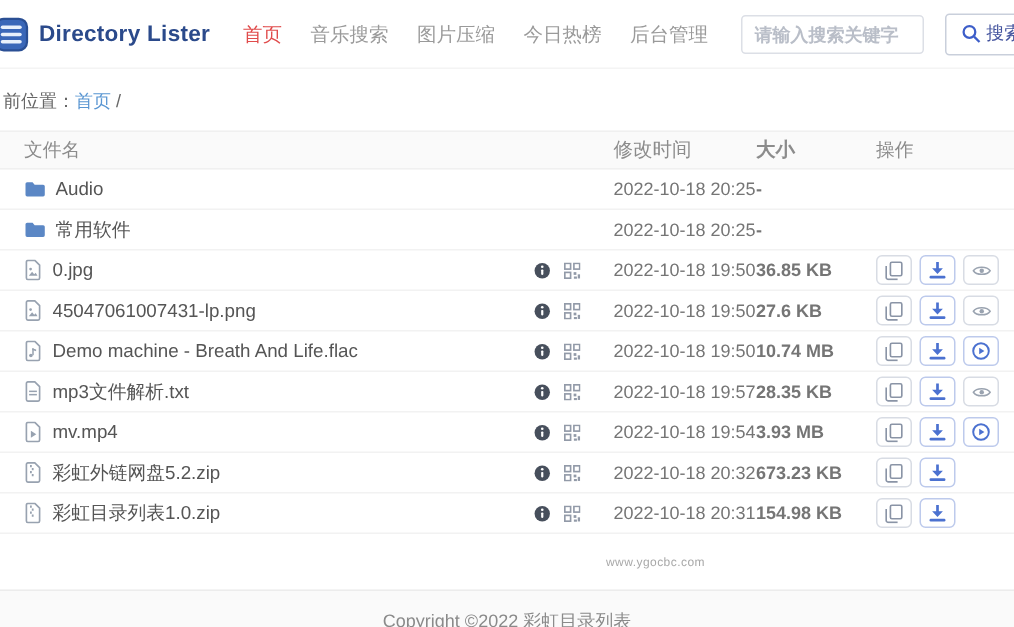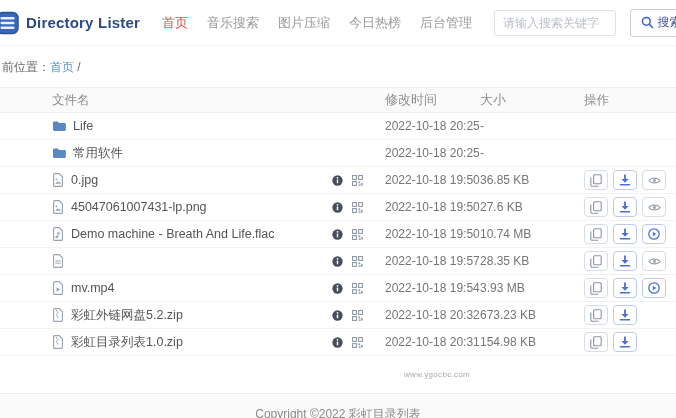--- a/index.html
+++ b/index.html
@@ -18,20 +18,21 @@
   .brand .logo { margin-left: -4px; display: flex; }
   .brand-name { font-size: 15px; font-weight: bold; color: #2b4a8b; letter-spacing: .2px; }
   .nav { display: flex; gap: 19px; margin-left: 22px; }
   .nav a { font-size: 13px; color: #9a9a9a; text-decoration: none; cursor: pointer; }
   .nav a.active { color: #e04b4b; }
   .search-group { margin-left: auto; margin-right: -16px; display: flex; align-items: center; }
   .search-input {
     width: 122px; height: 26px; border: 1px solid #dcdfe6; border-radius: 3px;
     padding: 0 8px; font-size: 12px; color: #555; outline: none;
     font-family: "Liberation Sans", "DejaVu Sans", sans-serif;
+    font-weight: bold;
   }
   .search-input::placeholder { color: #b9bec8; }
   .search-btn {
     margin-left: 14px; height: 28px; width: 62px;
     background: #fff; border: 1px solid #c9cfdb; border-radius: 3px;
     display: flex; align-items: center; justify-content: center; gap: 4px;
     font-size: 12px; color: #44549e; cursor: pointer;
     font-family: "Liberation Sans", "DejaVu Sans", sans-serif;
   }
   
@@ -40,24 +41,24 @@
   
   .thead {
     display: flex; align-items: center; height: 26px;
     background: #fafafa; border-top: 1px solid #f0f0f0; border-bottom: 1px solid #f0f0f0;
     color: #8c8c8c; font-size: 12.5px;
   }
   .trow {
     display: flex; align-items: center; height: 27px;
     border-bottom: 1px solid #f2f2f2; font-size: 12.5px;
   }
-  .col-name { flex: 1; display: flex; align-items: center; gap: 7px; padding-left: 8px; min-width: 0; margin-left: 44px; }
+  .col-name { flex: 1; display: flex; align-items: center; gap: 7px; padding-left: 16px; min-width: 0; }
   .col-mtime { width: 95px; font-size: 12px; color: #757575; }
-  .col-size  { width: 72px; font-size: 12px; color: #757575; }
-  .col-actions { width: 100px; display: flex; gap: 5px; padding-left: 8px; margin-left: 24px; }
+  .col-size  { width: 72px; font-size: 12px; color: #757575; font-weight: bold; }
+  .col-actions { width: 100px; display: flex; gap: 5px; padding-left: 8px; }
   .thead .col-mtime, .thead .col-size { color: #8c8c8c; font-size: 13px; }
   .fname { color: #555; text-decoration: none; cursor: pointer; white-space: nowrap; overflow: hidden; text-overflow: ellipsis; }
   .icon { display: inline-flex; align-items: center; }
   .meta { display: flex; align-items: center; gap: 9px; margin-left: auto; margin-right: 22px; }
   .meta .icon { cursor: pointer; }
   .abtn {
     width: 24px; height: 20px; background: #fff; border: 1px solid #d8dce4;
     border-radius: 4px; display: flex; align-items: center; justify-content: center;
     padding: 0; cursor: pointer;
   }
@@ -121,21 +122,21 @@
 </div>
 
 <div>
     <div class="trow">
       <div class="col-name">
         <span class="icon">
           <svg width="14" height="12" viewBox="0 0 16 14">
             <path d="M1 3 a1.3 1.3 0 0 1 1.3-1.3 h4.2 l1.6 1.9 h6.6 a1.3 1.3 0 0 1 1.3 1.3 v6.6 a1.3 1.3 0 0 1 -1.3 1.3 H2.3 A1.3 1.3 0 0 1 1 11.5 z" fill="#5b87c5"></path>
           </svg>
         </span>
-        <a class="fname">Life</a>
+        <a class="fname">Audio</a>
         <span class="meta"></span>
       </div>
       <div class="col-mtime">2022-10-18 20:25</div>
       <div class="col-size">-</div>
       <div class="col-actions"></div>
     </div>
     <div class="trow">
       <div class="col-name">
         <span class="icon">
           <svg width="14" height="12" viewBox="0 0 16 14">
@@ -311,20 +312,21 @@
     </div>
     <div class="trow">
       <div class="col-name">
         <span class="icon">
           <svg width="12" height="14" viewBox="0 0 12 14">
             <path d="M1.6 1.6 a1 1 0 0 1 1-1 h4.6 L10.4 3.8 V12.4 a1 1 0 0 1 -1 1 H2.6 a1 1 0 0 1 -1-1 z" fill="none" stroke="#98a2b0" stroke-width="1.1"></path>
             <rect x="3.4" y="6.4" width="5.2" height="1" fill="#98a2b0"></rect>
             <rect x="3.4" y="8.6" width="5.2" height="1" fill="#98a2b0"></rect>
           </svg>
         </span>
+        <a class="fname">mp3文件解析.txt</a>
         <span class="meta">
           <span class="icon">
             <svg width="11" height="11" viewBox="0 0 12 12">
               <circle cx="6" cy="6" r="5.6" fill="#474f5c"></circle>
               <rect x="5.2" y="5" width="1.6" height="4" rx="0.6" fill="#fff"></rect>
               <circle cx="6" cy="3.1" r="0.95" fill="#fff"></circle>
             </svg>
           </span>
           <span class="icon">
             <svg width="11" height="11" viewBox="0 0 12 12">

